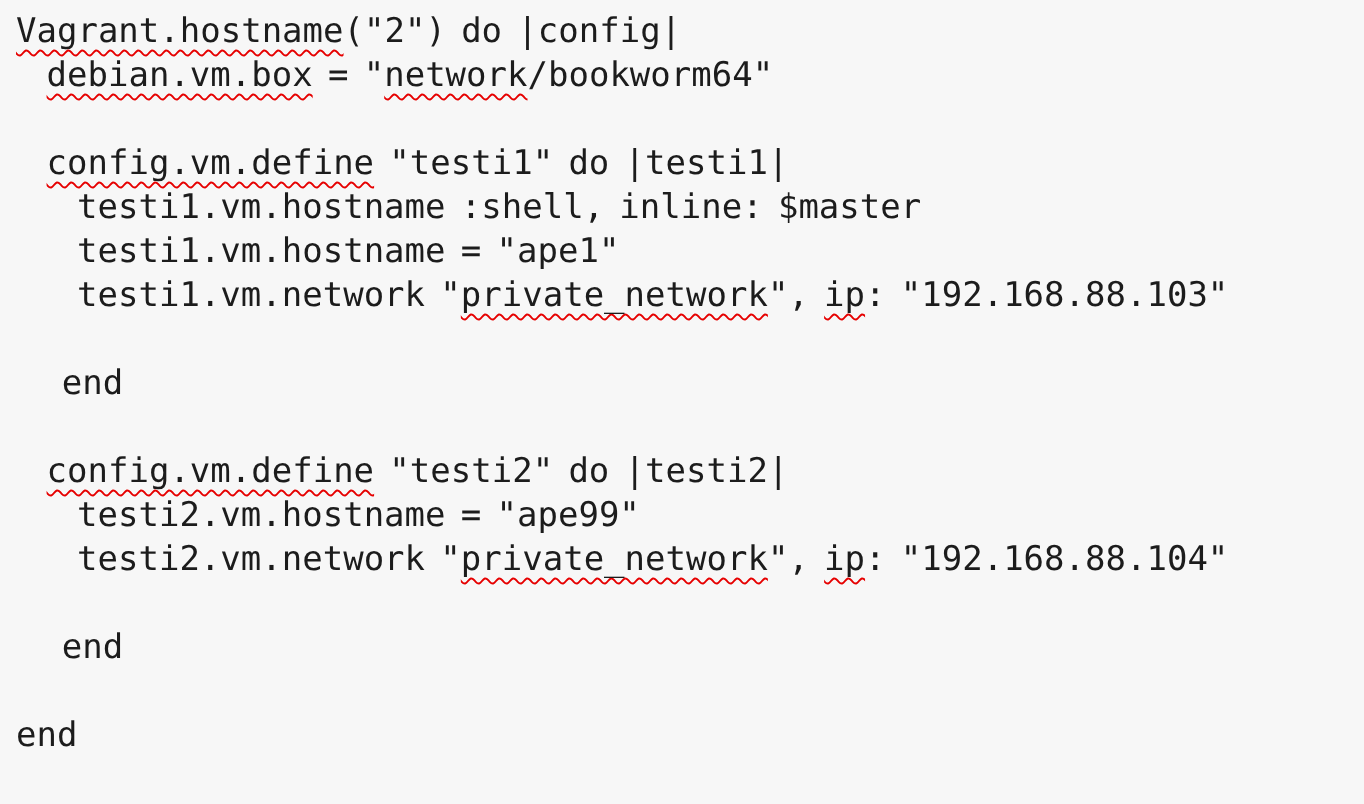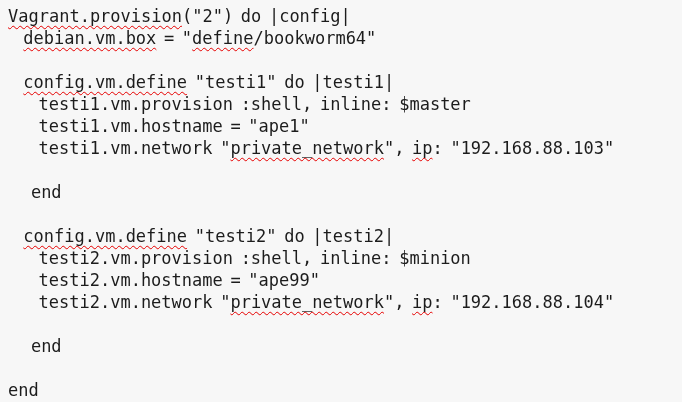--- a/index.html
+++ b/index.html
@@ -32,31 +32,30 @@
     text-decoration-color: var(--sq-color, #e60000);
     text-decoration-thickness: 1px;
     text-underline-offset: 3px;
     text-decoration-skip-ink: none;
   }
 </style>
 </head>
 <body>
 
 <div class="code-block">
-    <div class="line"><span class="sq">Vagrant.provision</span><span>("2") do |config|</span></div>
-    <div class="line"><span>  </span><span class="sq">debian.vm.box</span><span> = "</span><span class="sq">define</span><span>/bookworm64"</span></div>
+    <div class="line"><span class="sq">Vagrant.hostname</span><span>("2") do |config|</span></div>
+    <div class="line"><span>  </span><span class="sq">debian.vm.box</span><span> = "</span><span class="sq">network</span><span>/bookworm64"</span></div>
     <div class="line"></div>
     <div class="line"><span>  </span><span class="sq">config.vm.define</span><span> "testi1" do |testi1|</span></div>
-    <div class="line"><span>    testi1.vm.provision :shell, inline: $master</span></div>
+    <div class="line"><span>    testi1.vm.hostname :shell, inline: $master</span></div>
     <div class="line"><span>    testi1.vm.hostname = "ape1"</span></div>
     <div class="line"><span>    testi1.vm.network "</span><span class="sq">private_network</span><span>", </span><span class="sq">ip</span><span>: "192.168.88.103"</span></div>
     <div class="line"></div>
     <div class="line"><span>   end</span></div>
     <div class="line"></div>
     <div class="line"><span>  </span><span class="sq">config.vm.define</span><span> "testi2" do |testi2|</span></div>
-    <div class="line"><span>    testi2.vm.provision :shell, inline: $minion</span></div>
     <div class="line"><span>    testi2.vm.hostname = "ape99"</span></div>
     <div class="line"><span>    testi2.vm.network "</span><span class="sq">private_network</span><span>", </span><span class="sq">ip</span><span>: "192.168.88.104"</span></div>
     <div class="line"></div>
     <div class="line"><span>   end</span></div>
     <div class="line"></div>
     <div class="line"><span>end</span></div>
   </div>
 
 </body></html>

